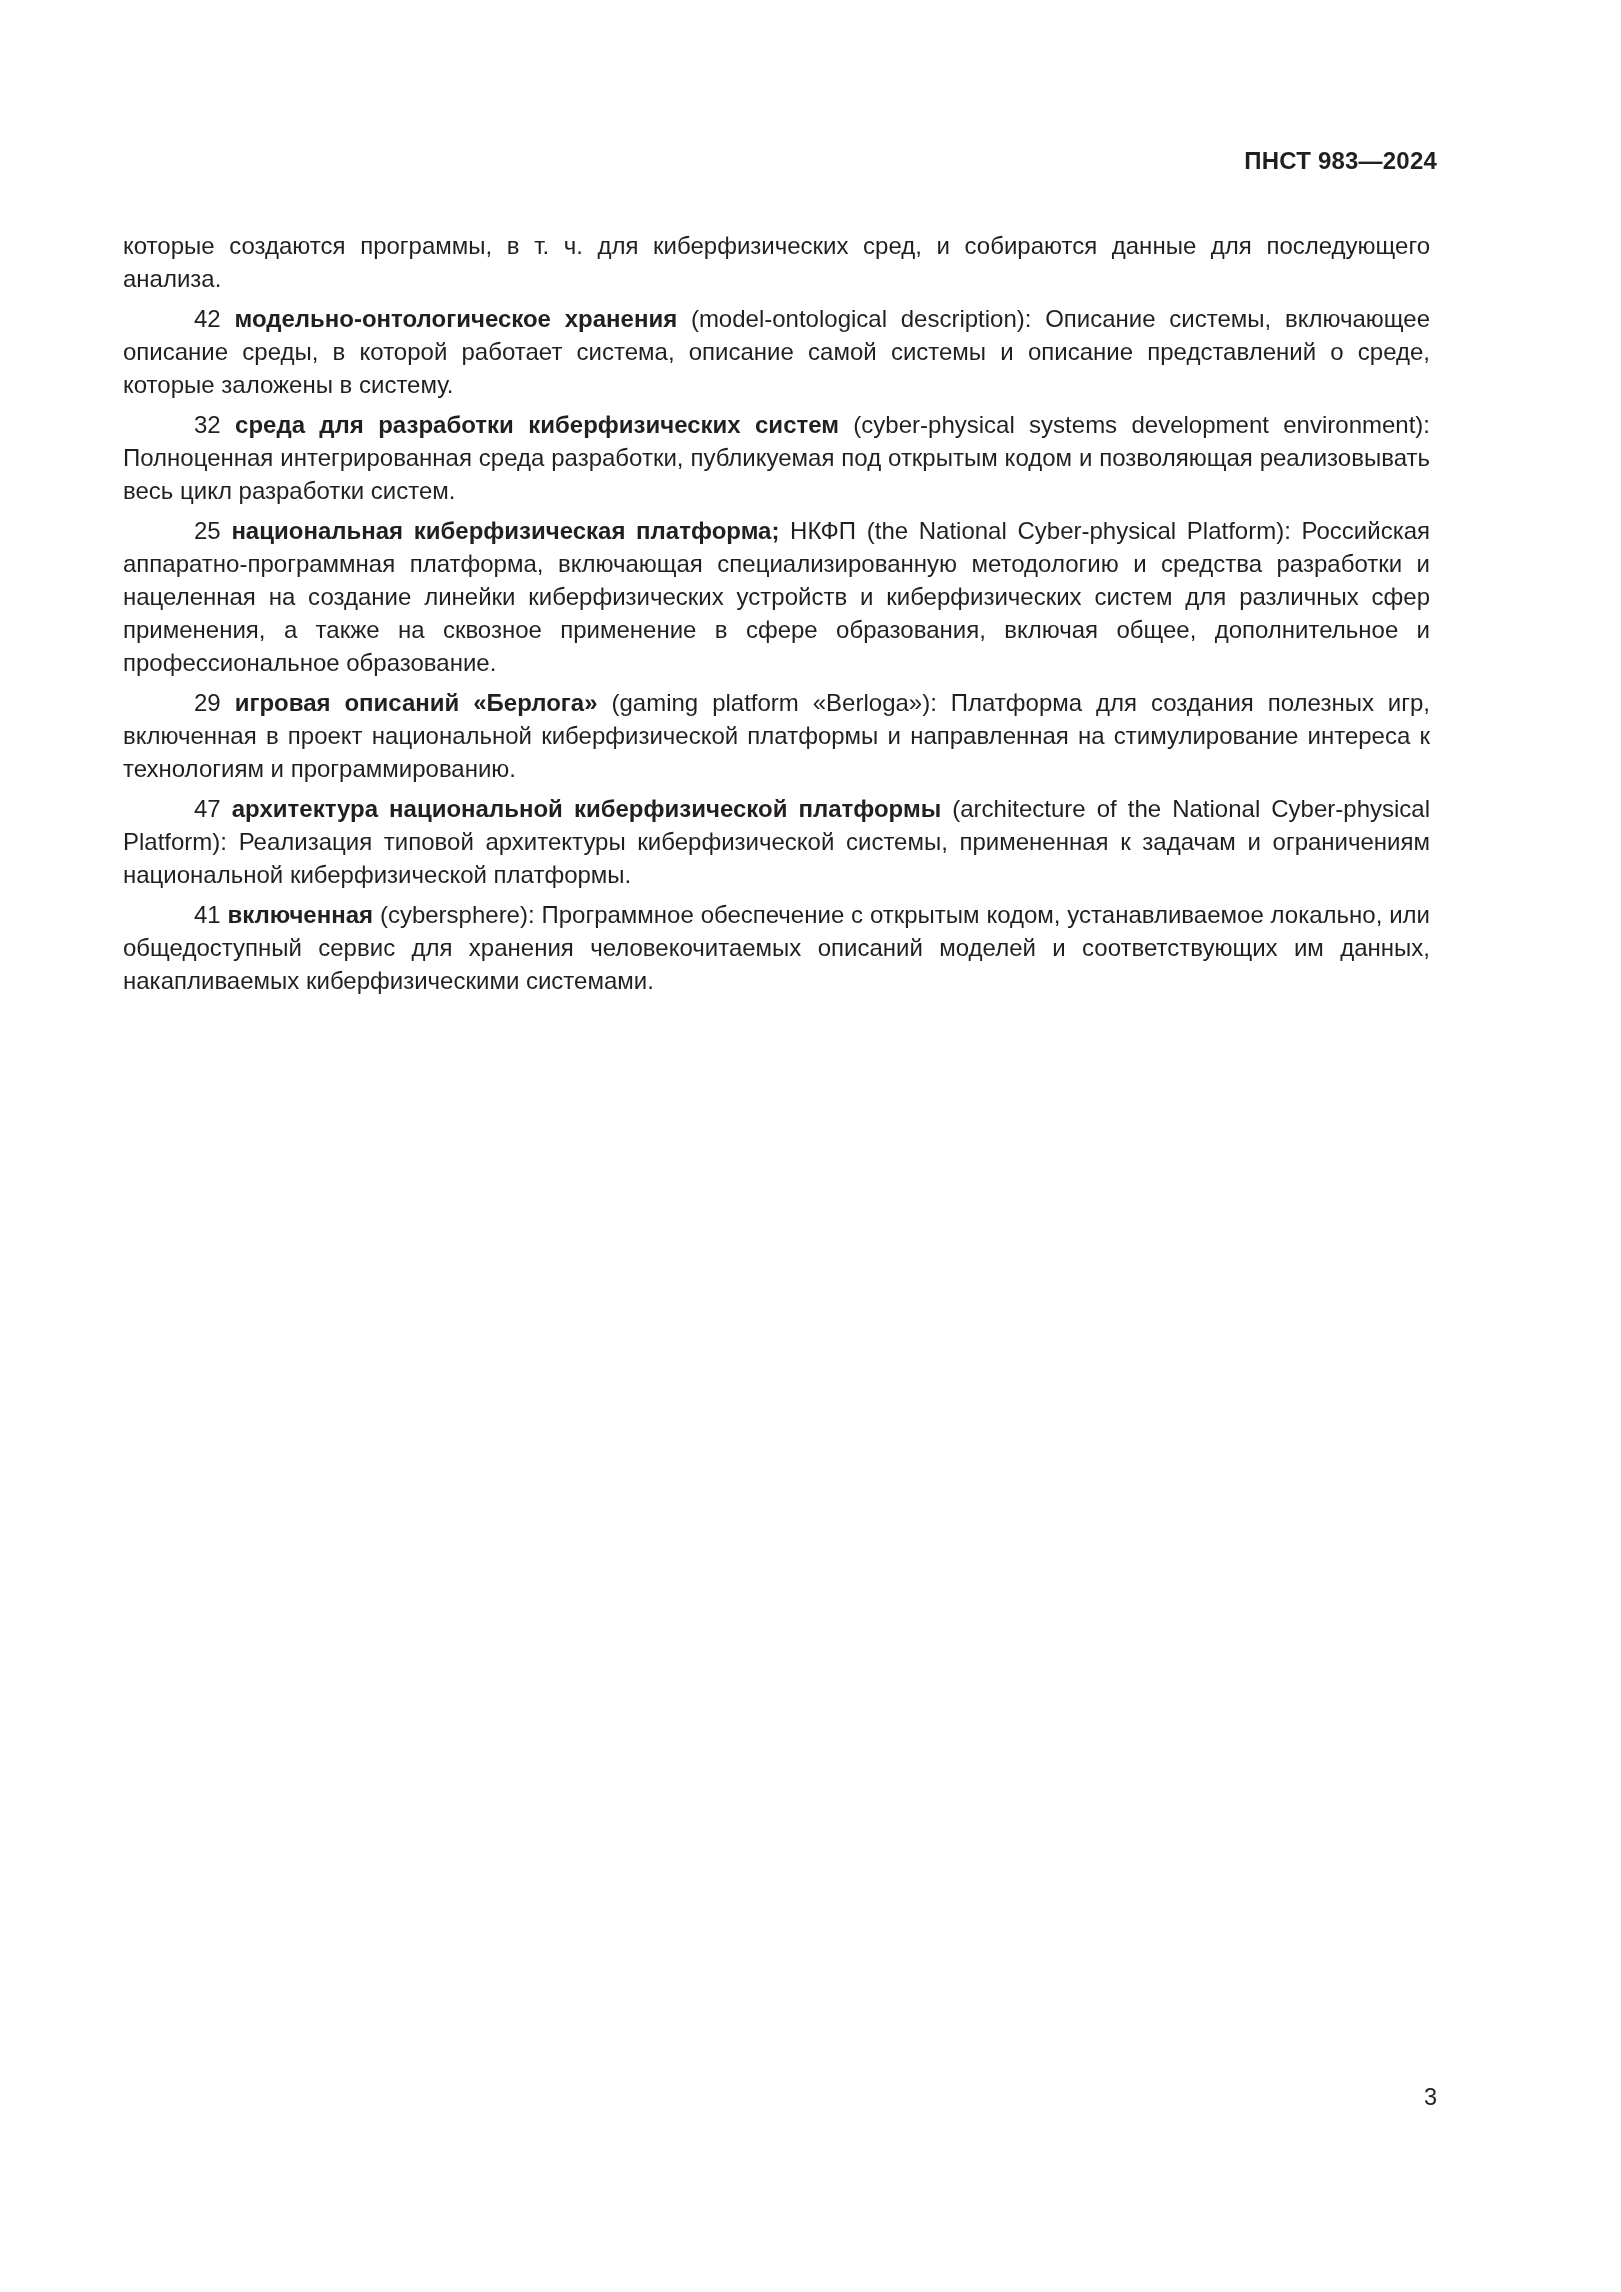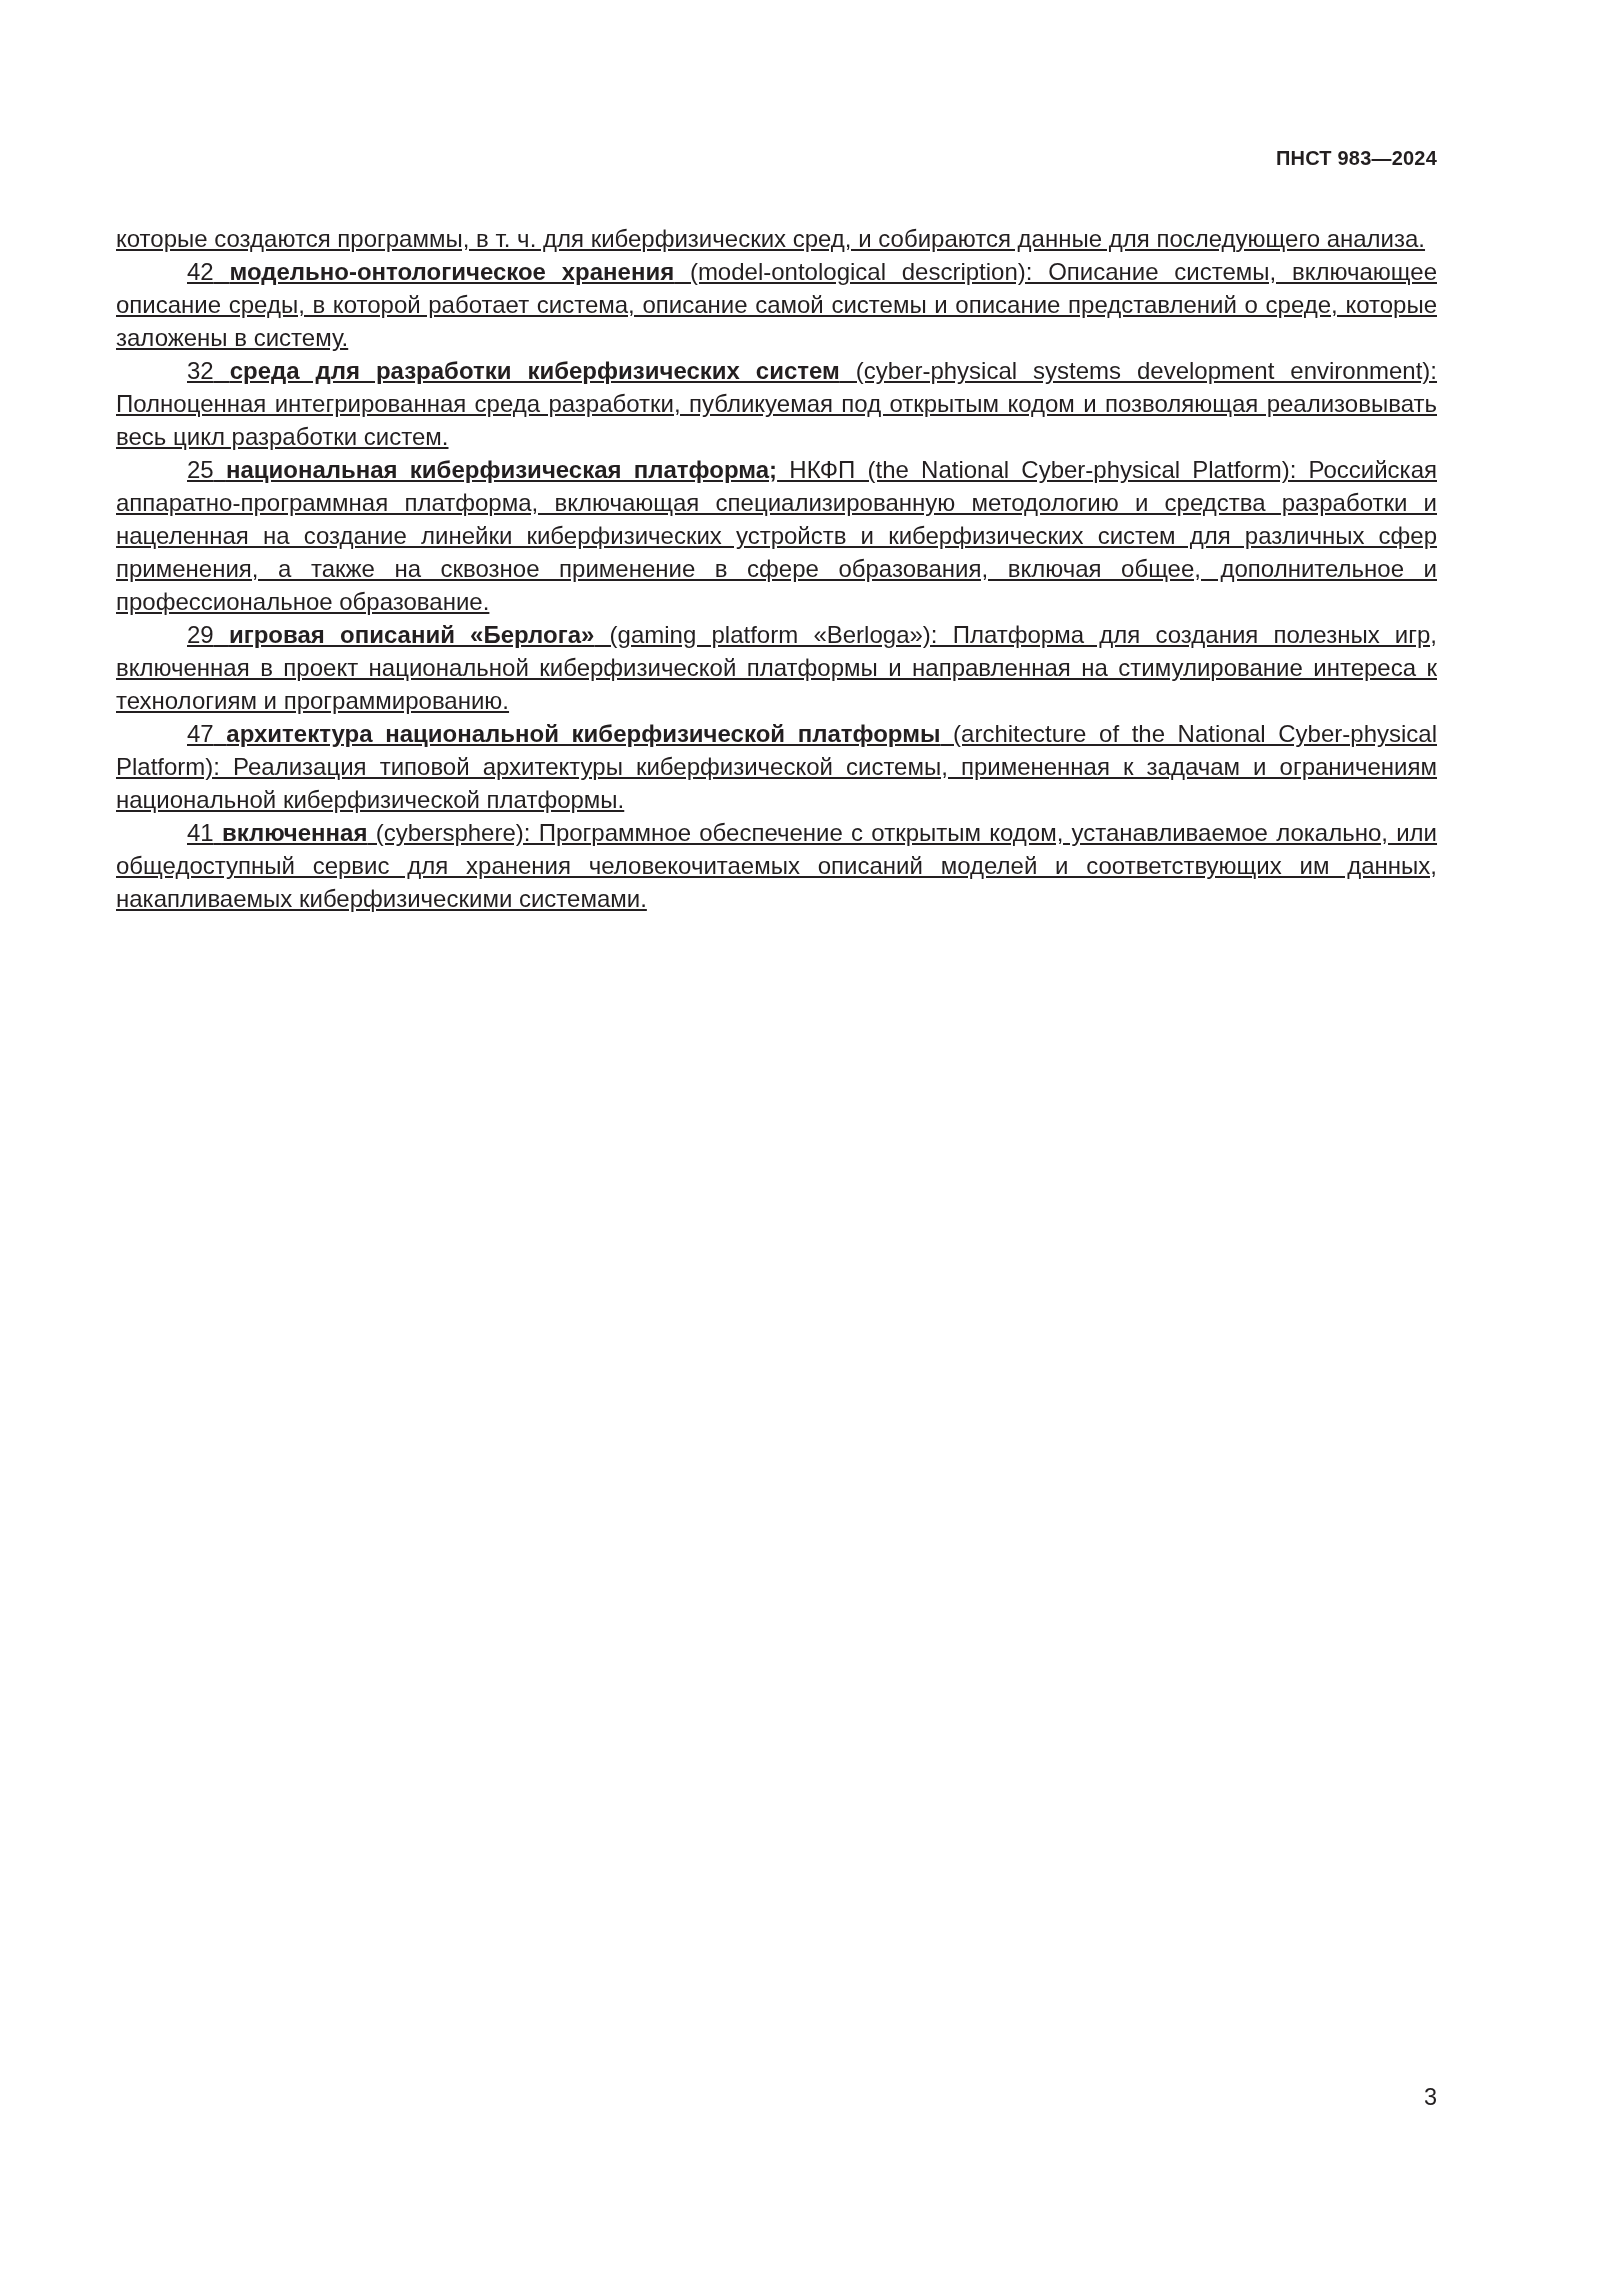--- a/index.html
+++ b/index.html
@@ -18,38 +18,37 @@
     .page {
       position: absolute;
       left: 0; top: 0;
       width: 1621px;
       height: 2293px;
     }
     .doc-header {
       position: absolute;
       top: 147px;
       right: 184px;
-      font-size: 20px;
+      font-size: 24px;
       font-weight: bold;
       letter-spacing: 0.2px;
     }
     .body-text {
       position: absolute;
       left: 116px;
       top: 222px;
       width: 1321px;
       font-size: 24px;
       line-height: 33px;
       text-align: justify;
       text-align-last: left;
     }
     .para {
-      margin: 0;
+      margin: 7px;
       text-indent: 0;
-      text-decoration: underline;
     }
     .para.term {
       text-indent: 71px;
     }
     .term-name {
       font-weight: bold;
     }
     .page-number {
       position: absolute;
       top: 2084px;

